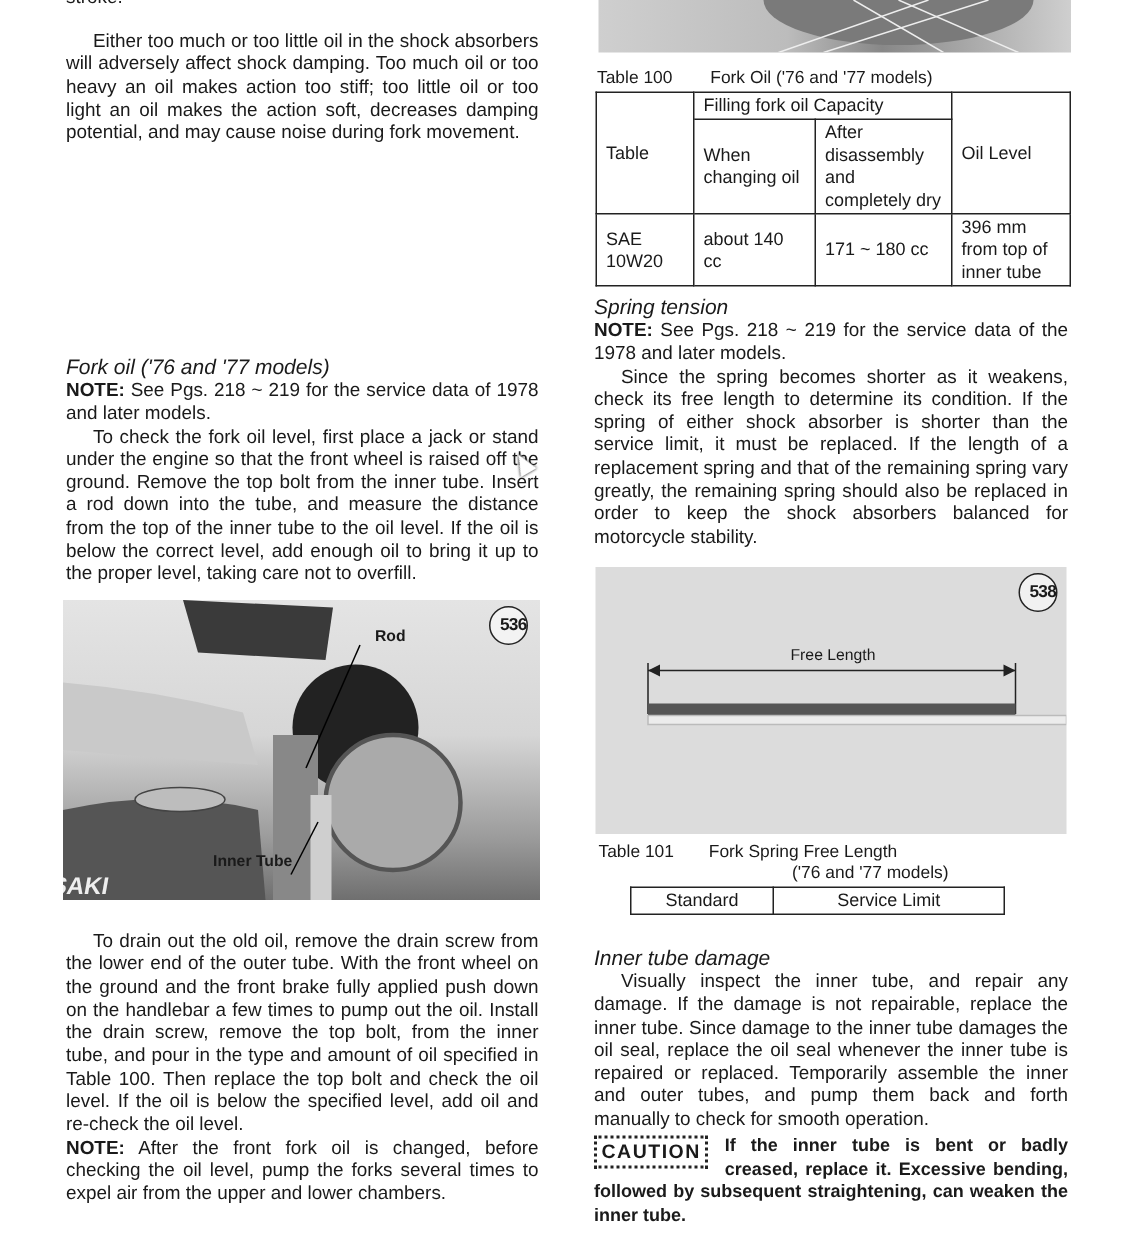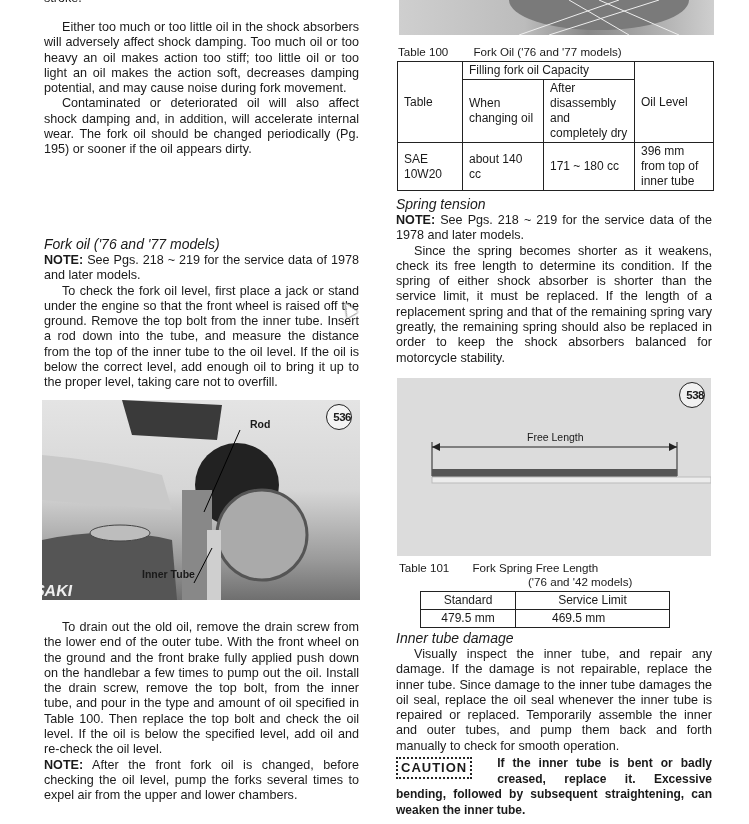--- a/index.html
+++ b/index.html
@@ -14,35 +14,34 @@
   .heading { font-style:italic; font-size:14px; line-height:17px; text-align:left; }
   .note-label { font-weight:bold; }
   .photo { position:absolute; background:#d9d9d9; overflow:hidden; }
   .figno { position:absolute; width:24px; height:24px; border:1.5px solid #222; border-radius:50%;
            font-size:11.5px; font-weight:bold; line-height:24px; text-align:right; background:rgba(255,255,255,0.6); letter-spacing:-0.5px; }
   .plabel { position:absolute; font-size:10.5px; font-weight:bold; }
   .tcap { position:absolute; font-size:11.6px; font-weight:normal; }
   table { border-collapse:collapse; position:absolute; font-size:12px; }
   td { border:1px solid #222; padding:1px 6px; line-height:15px; vertical-align:middle; }
   .caution-box { display:inline-block; border:2px dotted #222; padding:0 3px; font-weight:bold;
-                 font-size:13px; letter-spacing:1px; float:left; margin:1px 25px 0 0; line-height:18px; }
+                 font-size:13px; letter-spacing:1px; float:left; margin:1px 11px 0 0; line-height:18px; }
   .caution-text { font-weight:bold; font-size:12px; line-height:15.5px; }
   .cursor { position:absolute; left:343px; top:302px; width:0; height:0;
             border-left:6px solid transparent; border-right:6px solid transparent;
             border-bottom:14px solid #fff; transform:rotate(-30deg);
             filter:drop-shadow(0 0 1px #000); }
 </style>
 </head>
 <body>
 
 <div class="frag">stroke.</div>
 
 <div class="col left" style="top:20px;">
   <p class="ind">Either too much or too little oil in the shock absorbers will adversely affect shock damping. Too much oil or too heavy an oil makes action too stiff; too little oil or too light an oil makes the action soft, decreases damping potential, and may cause noise during fork movement.</p>
-  <p class="ind">Contaminated or deteriorated oil will also affect shock damping and, in addition, will accelerate internal wear. The fork oil should be changed periodically (Pg. 195) or sooner if the oil appears dirty.</p>
 </div>
 
 <div class="col left" style="top:236px;">
   <div class="heading">Fork oil ('76 and '77 models)</div>
   <p>
     <span class="note-label">NOTE:</span><span> See Pgs. 218 ~ 219 for the service data of 1978 and later models.</span>
   </p>
   <p class="ind">To check the fork oil level, first place a jack or stand under the engine so that the front wheel is raised off the ground. Remove the top bolt from the inner tube. Insert a rod down into the tube, and measure the distance from the top of the inner tube to the oil level. If the oil is below the correct level, add enough oil to bring it up to the proper level, taking care not to overfill.</p>
 </div>
 
@@ -126,31 +125,27 @@
     <rect x="35" y="99" width="279" height="6" fill="#ececec" stroke="#bbb"></rect>
   </svg>
   <div class="figno" style="left:282px; top:4px;">538</div>
   <div class="plabel" style="left:130px; top:53px; font-weight:normal;">Free Length</div>
 </div>
 
 <div class="tcap" style="left:399px; top:561px;text-align:center;">
   <span>Table 101</span>
   <span style="margin-left:20px;">Fork Spring Free Length</span>
 </div>
-<div class="tcap" style="left:528px; top:575px;">('76 and '42 models)</div>
+<div class="tcap" style="left:528px; top:575px;">('76 and '77 models)</div>
 
 <table style="left:396px; top:591px; width:250px;margin-left:24px;">
   <tbody>
       <tr>
     <td style="text-align:center; width:82px;">Standard</td>
     <td style="text-align:center;">Service Limit</td>
-  </tr>
-  <tr>
-    <td style="text-align:center;">479.5 mm</td>
-    <td style="padding-left:36px;">469.5 mm</td>
   </tr>
 </tbody>
   </table>
 
 <div class="col right" style="top:630px;">
   <div class="heading">Inner tube damage</div>
   <p class="ind">Visually inspect the inner tube, and repair any damage. If the damage is not repairable, replace the inner tube. Since damage to the inner tube damages the oil seal, replace the oil seal whenever the inner tube is repaired or replaced. Temporarily assemble the inner and outer tubes, and pump them back and forth manually to check for smooth operation.</p>
   <div style="margin-top:2px;">
     <span class="caution-box">CAUTION</span>
     <span class="caution-text">If the inner tube is bent or badly creased, replace it. Excessive bending, followed by subsequent straightening, can weaken the inner tube.</span>

